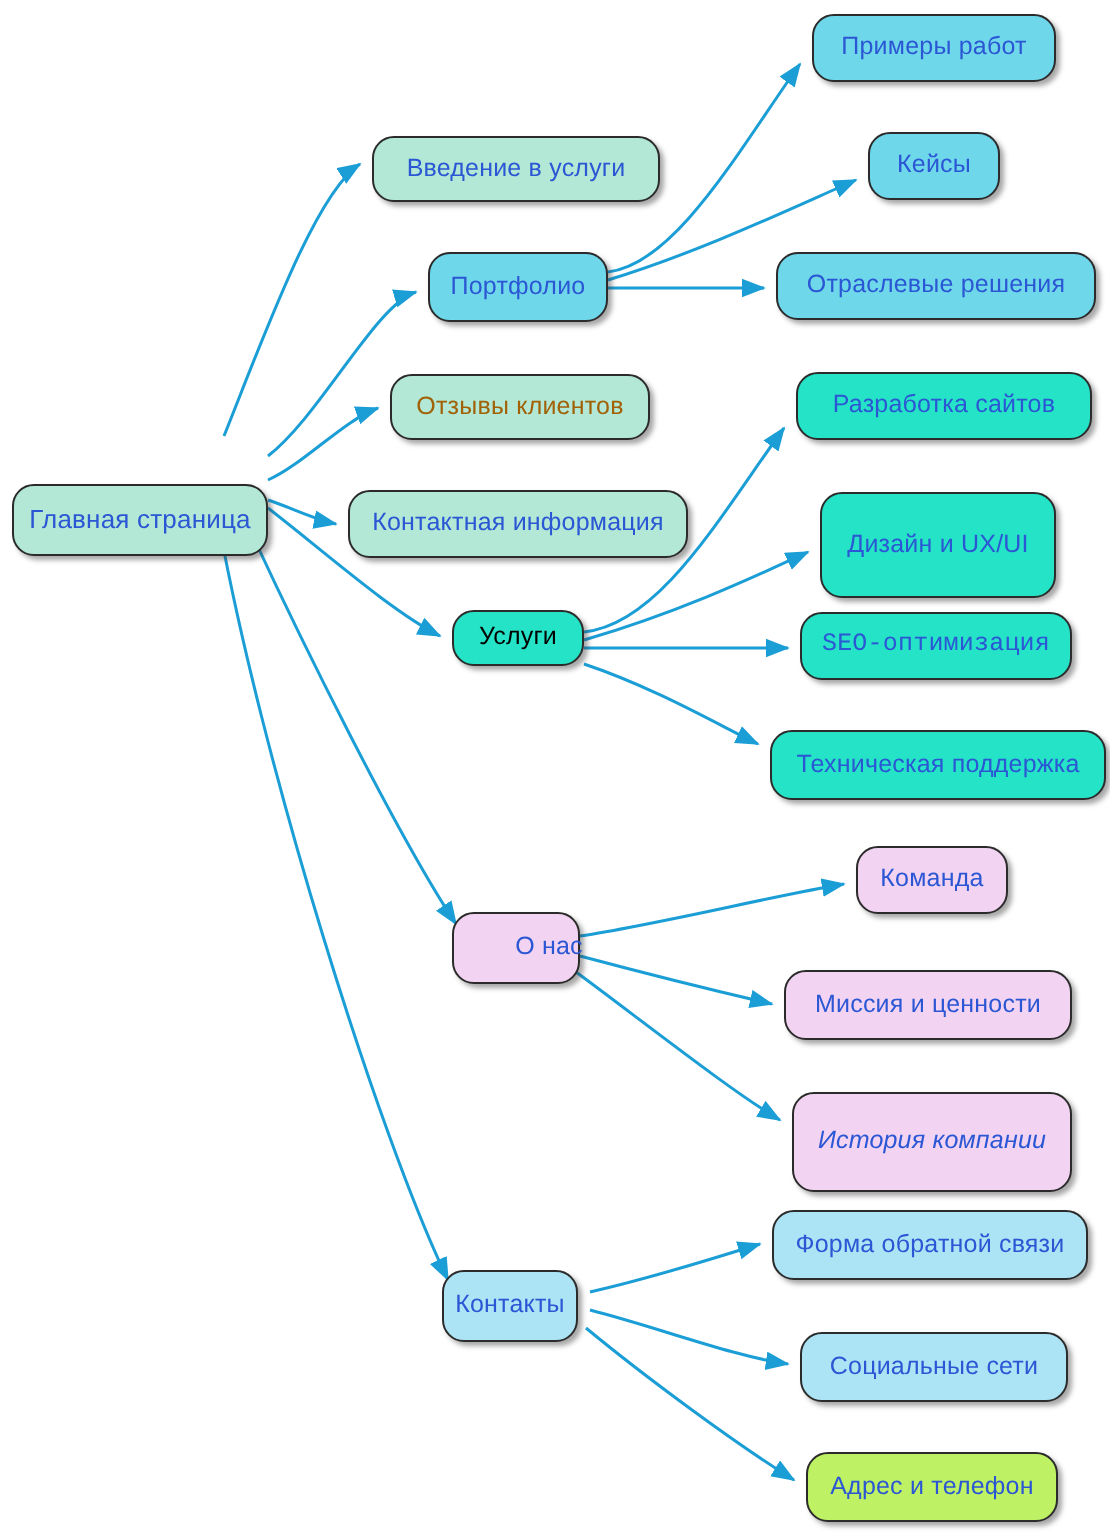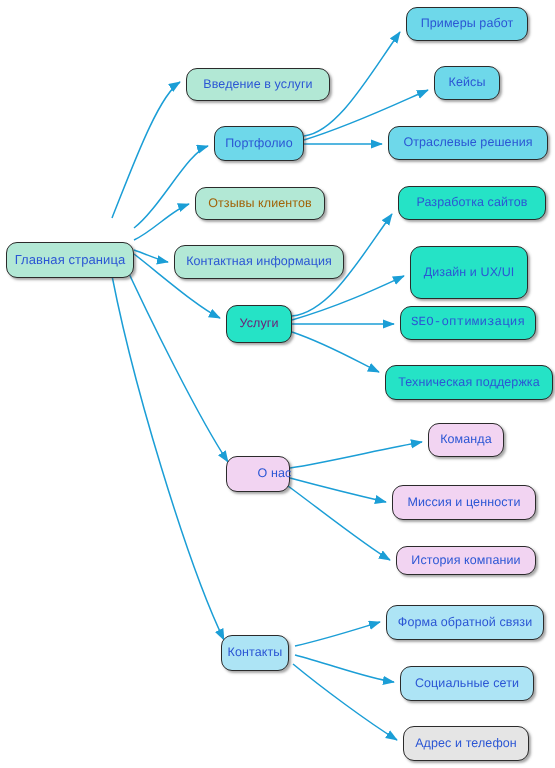--- a/index.html
+++ b/index.html
@@ -99,21 +99,21 @@
       </div>
       <div class="node" style="left: 388px; top: 126px; width: 160px; height: 34px; background: rgb(110, 216, 234); border-color: rgb(43, 43, 43); color: rgb(43, 86, 212);">
         <span>Отраслевые решения</span>
       </div>
       <div class="node" style="left: 195px; top: 187px; width: 130px; height: 33px; background: rgb(178, 232, 213); border-color: rgb(43, 43, 43); color: #a16207;">
         <span>Отзывы клиентов</span>
       </div>
       <div class="node" style="left: 174px; top: 245px; width: 170px; height: 34px; background: rgb(178, 232, 213); border-color: rgb(43, 43, 43); color: rgb(43, 86, 212);">
         <span>Контактная информация</span>
       </div>
-      <div class="node" style="left: 226px; top: 305px; width: 66px; height: 38px; background: rgb(37, 227, 198); border-color: rgb(43, 43, 43); color: #701a75;">
+      <div class="node" style="left: 226px; top: 305px; width: 66px; height: 28px; background: rgb(37, 227, 198); border-color: rgb(43, 43, 43); color: #000000;">
         <span>Услуги</span>
       </div>
       <div class="node" style="left: 398px; top: 186px; width: 148px; height: 34px; background: rgb(37, 227, 198); border-color: rgb(43, 43, 43); color: rgb(43, 86, 212);">
         <span>Разработка сайтов</span>
       </div>
       <div class="node" style="left: 410px; top: 246px; width: 118px; height: 53px; background: rgb(37, 227, 198); border-color: rgb(43, 43, 43); color: rgb(43, 86, 212);">
         <span>Дизайн и UX/UI</span>
       </div>
       <div class="node" style="left: 400px; top: 306px; width: 136px; height: 34px; background: rgb(37, 227, 198); border-color: rgb(43, 43, 43); color: rgb(43, 86, 212); font-family: Liberation Mono, monospace;">
         <span>SEO-оптимизация</span>
@@ -123,30 +123,30 @@
       </div>
       <div class="node" style="left: 226px; top: 456px; width: 64px; height: 36px; background: rgb(242, 212, 242); border-color: rgb(43, 43, 43); color: rgb(43, 86, 212); padding-left: 33px;">
         <span>О нас</span>
       </div>
       <div class="node" style="left: 428px; top: 423px; width: 76px; height: 34px; background: rgb(242, 212, 242); border-color: rgb(43, 43, 43); color: rgb(43, 86, 212);">
         <span>Команда</span>
       </div>
       <div class="node" style="left: 392px; top: 485px; width: 144px; height: 35px; background: rgb(242, 212, 242); border-color: rgb(43, 43, 43); color: rgb(43, 86, 212);">
         <span>Миссия и ценности</span>
       </div>
-      <div class="node" style="left: 396px; top: 546px; width: 140px; height: 29px; background: rgb(242, 212, 242); border-color: rgb(43, 43, 43); color: rgb(43, 86, 212);">
+      <div class="node" style="left: 396px; top: 546px; width: 140px; height: 50px; background: rgb(242, 212, 242); border-color: rgb(43, 43, 43); color: rgb(43, 86, 212); font-style: italic;">
         <span>История компании</span>
       </div>
       <div class="node" style="left: 221px; top: 635px; width: 68px; height: 36px; background: rgb(173, 228, 245); border-color: rgb(43, 43, 43); color: rgb(43, 86, 212);">
         <span>Контакты</span>
       </div>
       <div class="node" style="left: 386px; top: 605px; width: 158px; height: 35px; background: rgb(173, 228, 245); border-color: rgb(43, 43, 43); color: rgb(43, 86, 212); align-items: center;">
         <span>Форма обратной связи</span>
       </div>
       <div class="node" style="left: 400px; top: 666px; width: 134px; height: 35px; background: rgb(173, 228, 245); border-color: rgb(43, 43, 43); color: rgb(43, 86, 212);">
         <span>Социальные сети</span>
       </div>
-      <div class="node" style="left: 403px; top: 726px; width: 126px; height: 35px; background: #e5e5e5; border-color: rgb(43, 43, 43); color: rgb(43, 86, 212); text-align: right;">
+      <div class="node" style="left: 403px; top: 726px; width: 126px; height: 35px; background: #bef264; border-color: rgb(43, 43, 43); color: rgb(43, 86, 212); text-align: right;">
         <span>Адрес и телефон</span>
       </div>
     </div>
 
 </div>
 
 </body></html>

